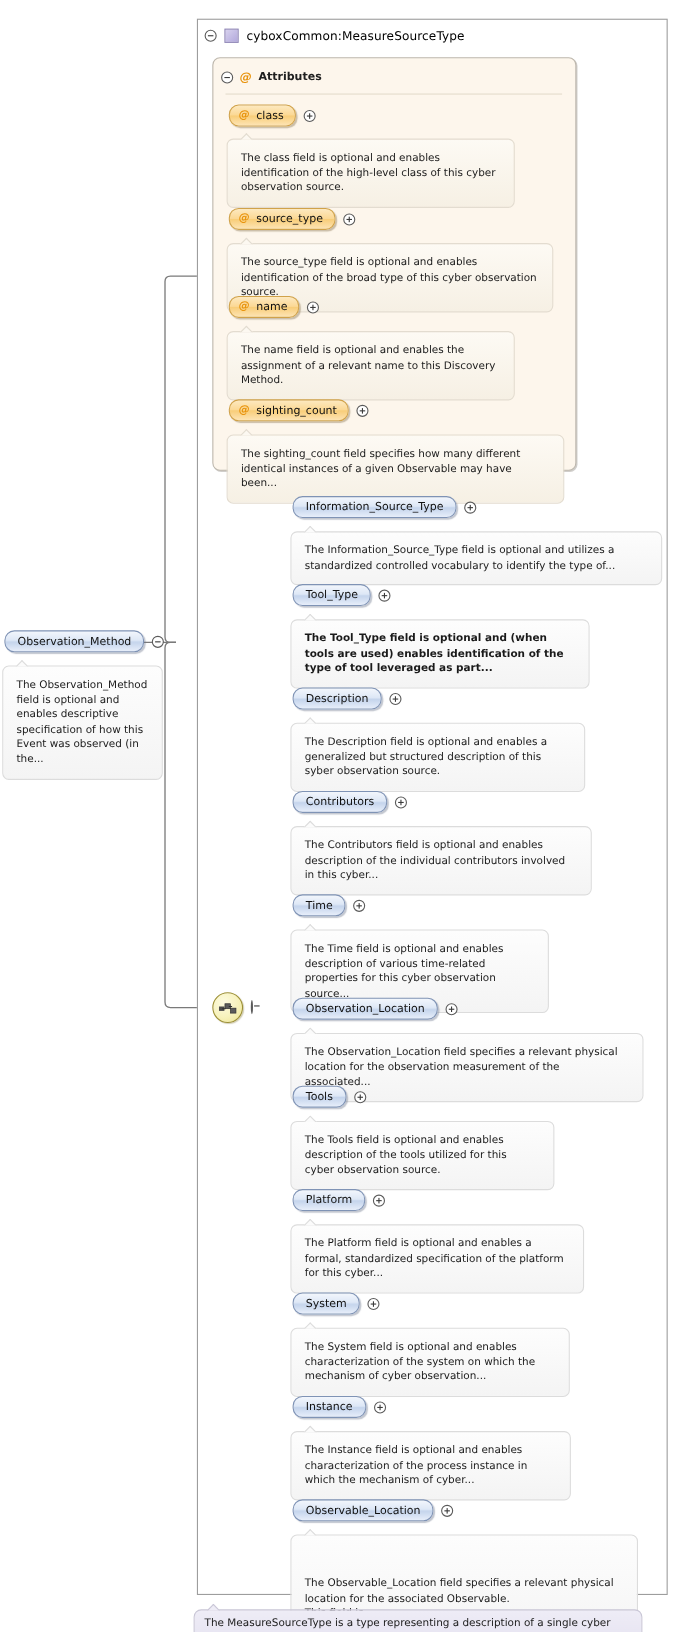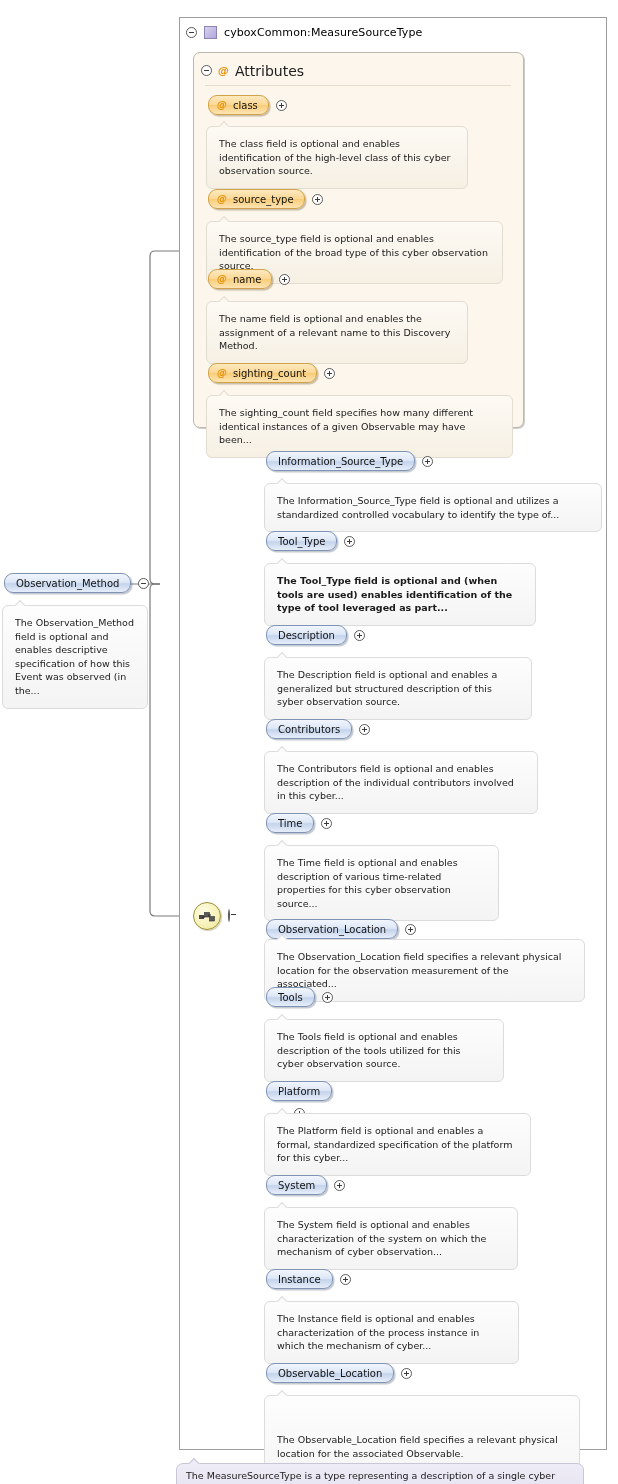--- a/index.html
+++ b/index.html
@@ -38,21 +38,21 @@
   }
 
   
   #attr-panel{
     left:193px;top:36px;width:331px;height:376px;
     background:#fdf6ec;border:1px solid #bdb7ad;border-radius:7px;
     box-sizing:border-box;box-shadow:1px 1px 0 rgba(120,115,105,.35);
   }
   #attr-head{left:201px;top:47px;height:15px;display:flex;align-items:center;gap:6px;}
   #attr-head .at{color:#e8930c;font-size:11px;font-weight:bold;font-style:italic;}
-  #attr-head .lbl{font-size:14px;color:#202020;}
+  #attr-head .lbl{font-size:10px;color:#202020;font-weight:bold;}
   #attr-rule{left:205px;top:69px;width:306px;height:1px;background:#e4dbcb;}
 
   
   .attr-pill{
     height:20px;border:1px solid #d0a24a;border-radius:9px;box-sizing:border-box;
     background:linear-gradient(180deg,#fde9c0 0%,#fbd894 48%,#f8cd78 52%,#fde4b4 100%);
     display:flex;align-items:center;padding:0 10px 0 8px;gap:6px;
     box-shadow:1.5px 1.5px 1px rgba(140,120,85,.45);
   }
   .attr-pill .at{color:#e8930c;font-size:10px;font-weight:bold;font-style:italic;line-height:1;}
@@ -281,21 +281,21 @@
     <span class="el-pill">
       <span class="nm">Time</span>
     </span>
     <span class="circ plus"></span>
   </div>
   <div class="abs callout" style="left:264px;top:829px;width:235px;">
     <span class="notch"></span>
     <p>The Time field is optional and enables description of various time-related properties for this cyber observation source...</p>
   </div>
 
-  <div class="abs row" style="left:266px;top:891px;margin-top:12px;">
+  <div class="abs row" style="left:266px;top:891px;">
     <span class="el-pill">
       <span class="nm">Observation_Location</span>
     </span>
     <span class="circ plus"></span>
   </div>
   <div class="abs callout" style="left:264px;top:923px;width:321px;">
     <span class="notch"></span>
     <p>The Observation_Location field specifies a relevant physical location for the observation measurement of the associated...</p>
   </div>
 
@@ -303,21 +303,21 @@
     <span class="el-pill">
       <span class="nm">Tools</span>
     </span>
     <span class="circ plus"></span>
   </div>
   <div class="abs callout" style="left:264px;top:1003px;width:240px;">
     <span class="notch"></span>
     <p>The Tools field is optional and enables description of the tools utilized for this cyber observation source.</p>
   </div>
 
-  <div class="abs row" style="left:266px;top:1065px;flex-direction:column;">
+  <div class="abs row" style="left:266px;top:1065px;">
     <span class="el-pill">
       <span class="nm">Platform</span>
     </span>
     <span class="circ plus"></span>
   </div>
   <div class="abs callout" style="left:264px;top:1097px;width:267px;">
     <span class="notch"></span>
     <p>The Platform field is optional and enables a formal, standardized specification of the platform for this cyber...</p>
   </div>
 

